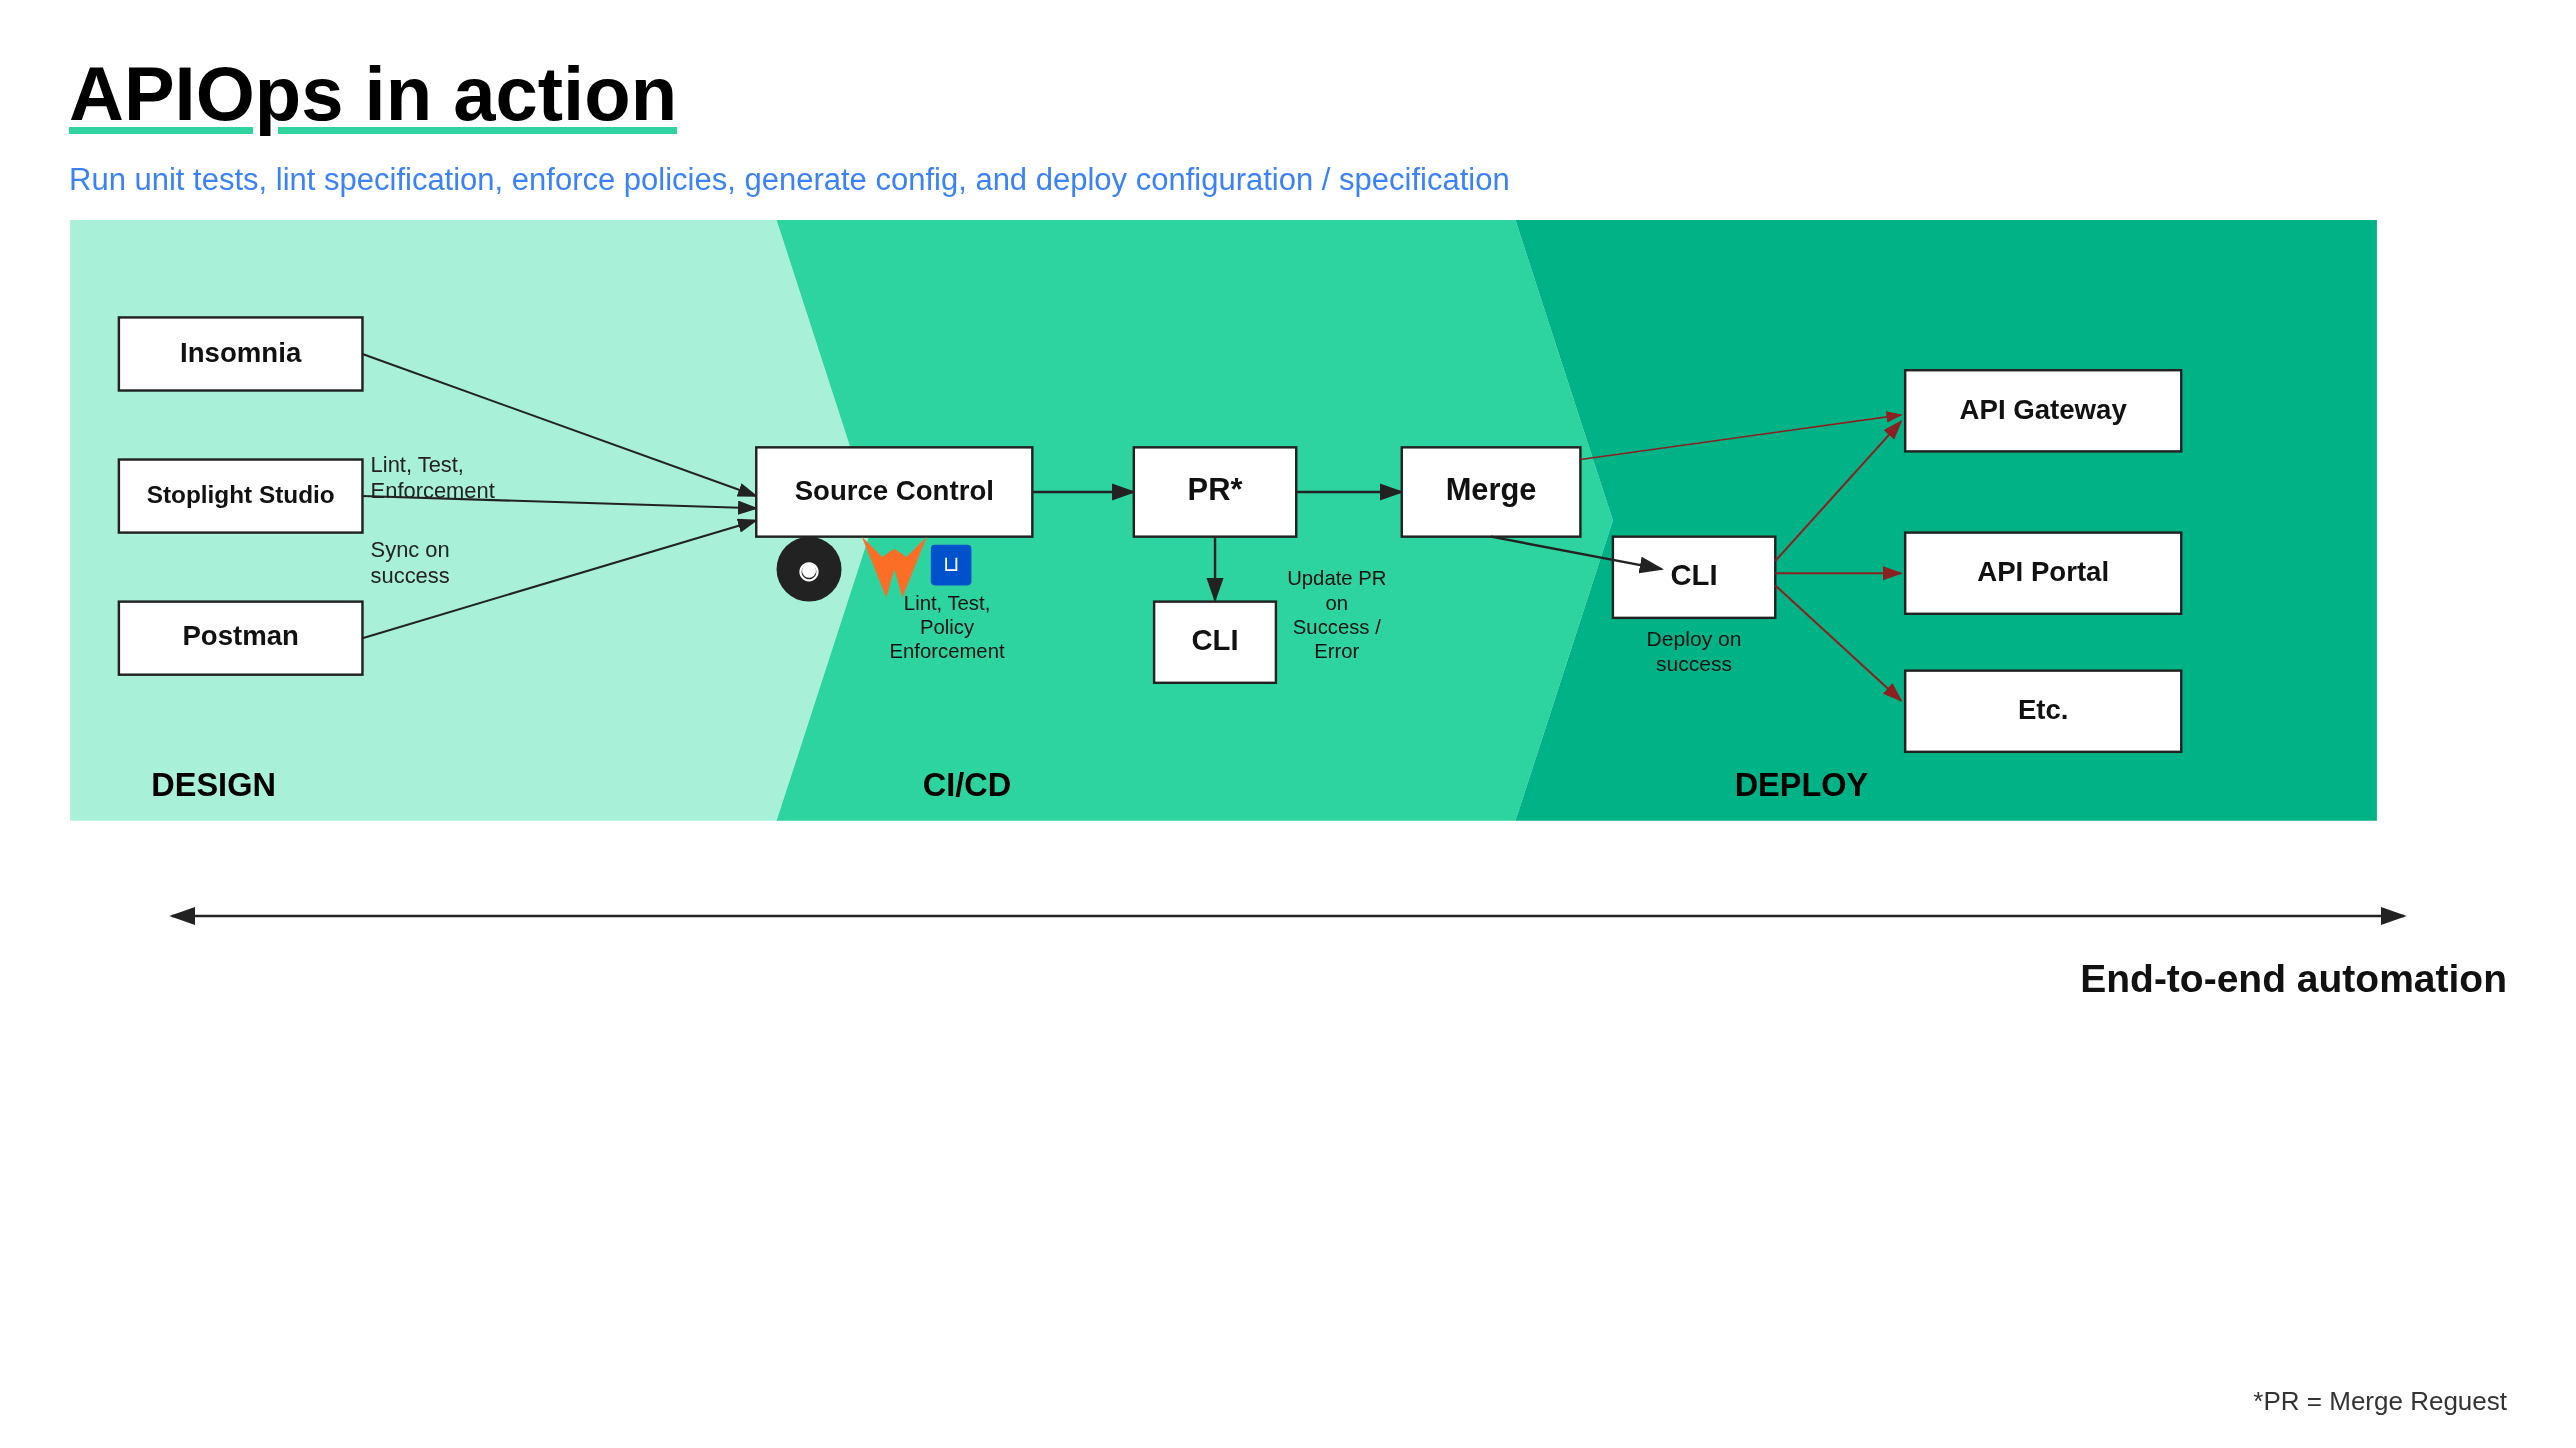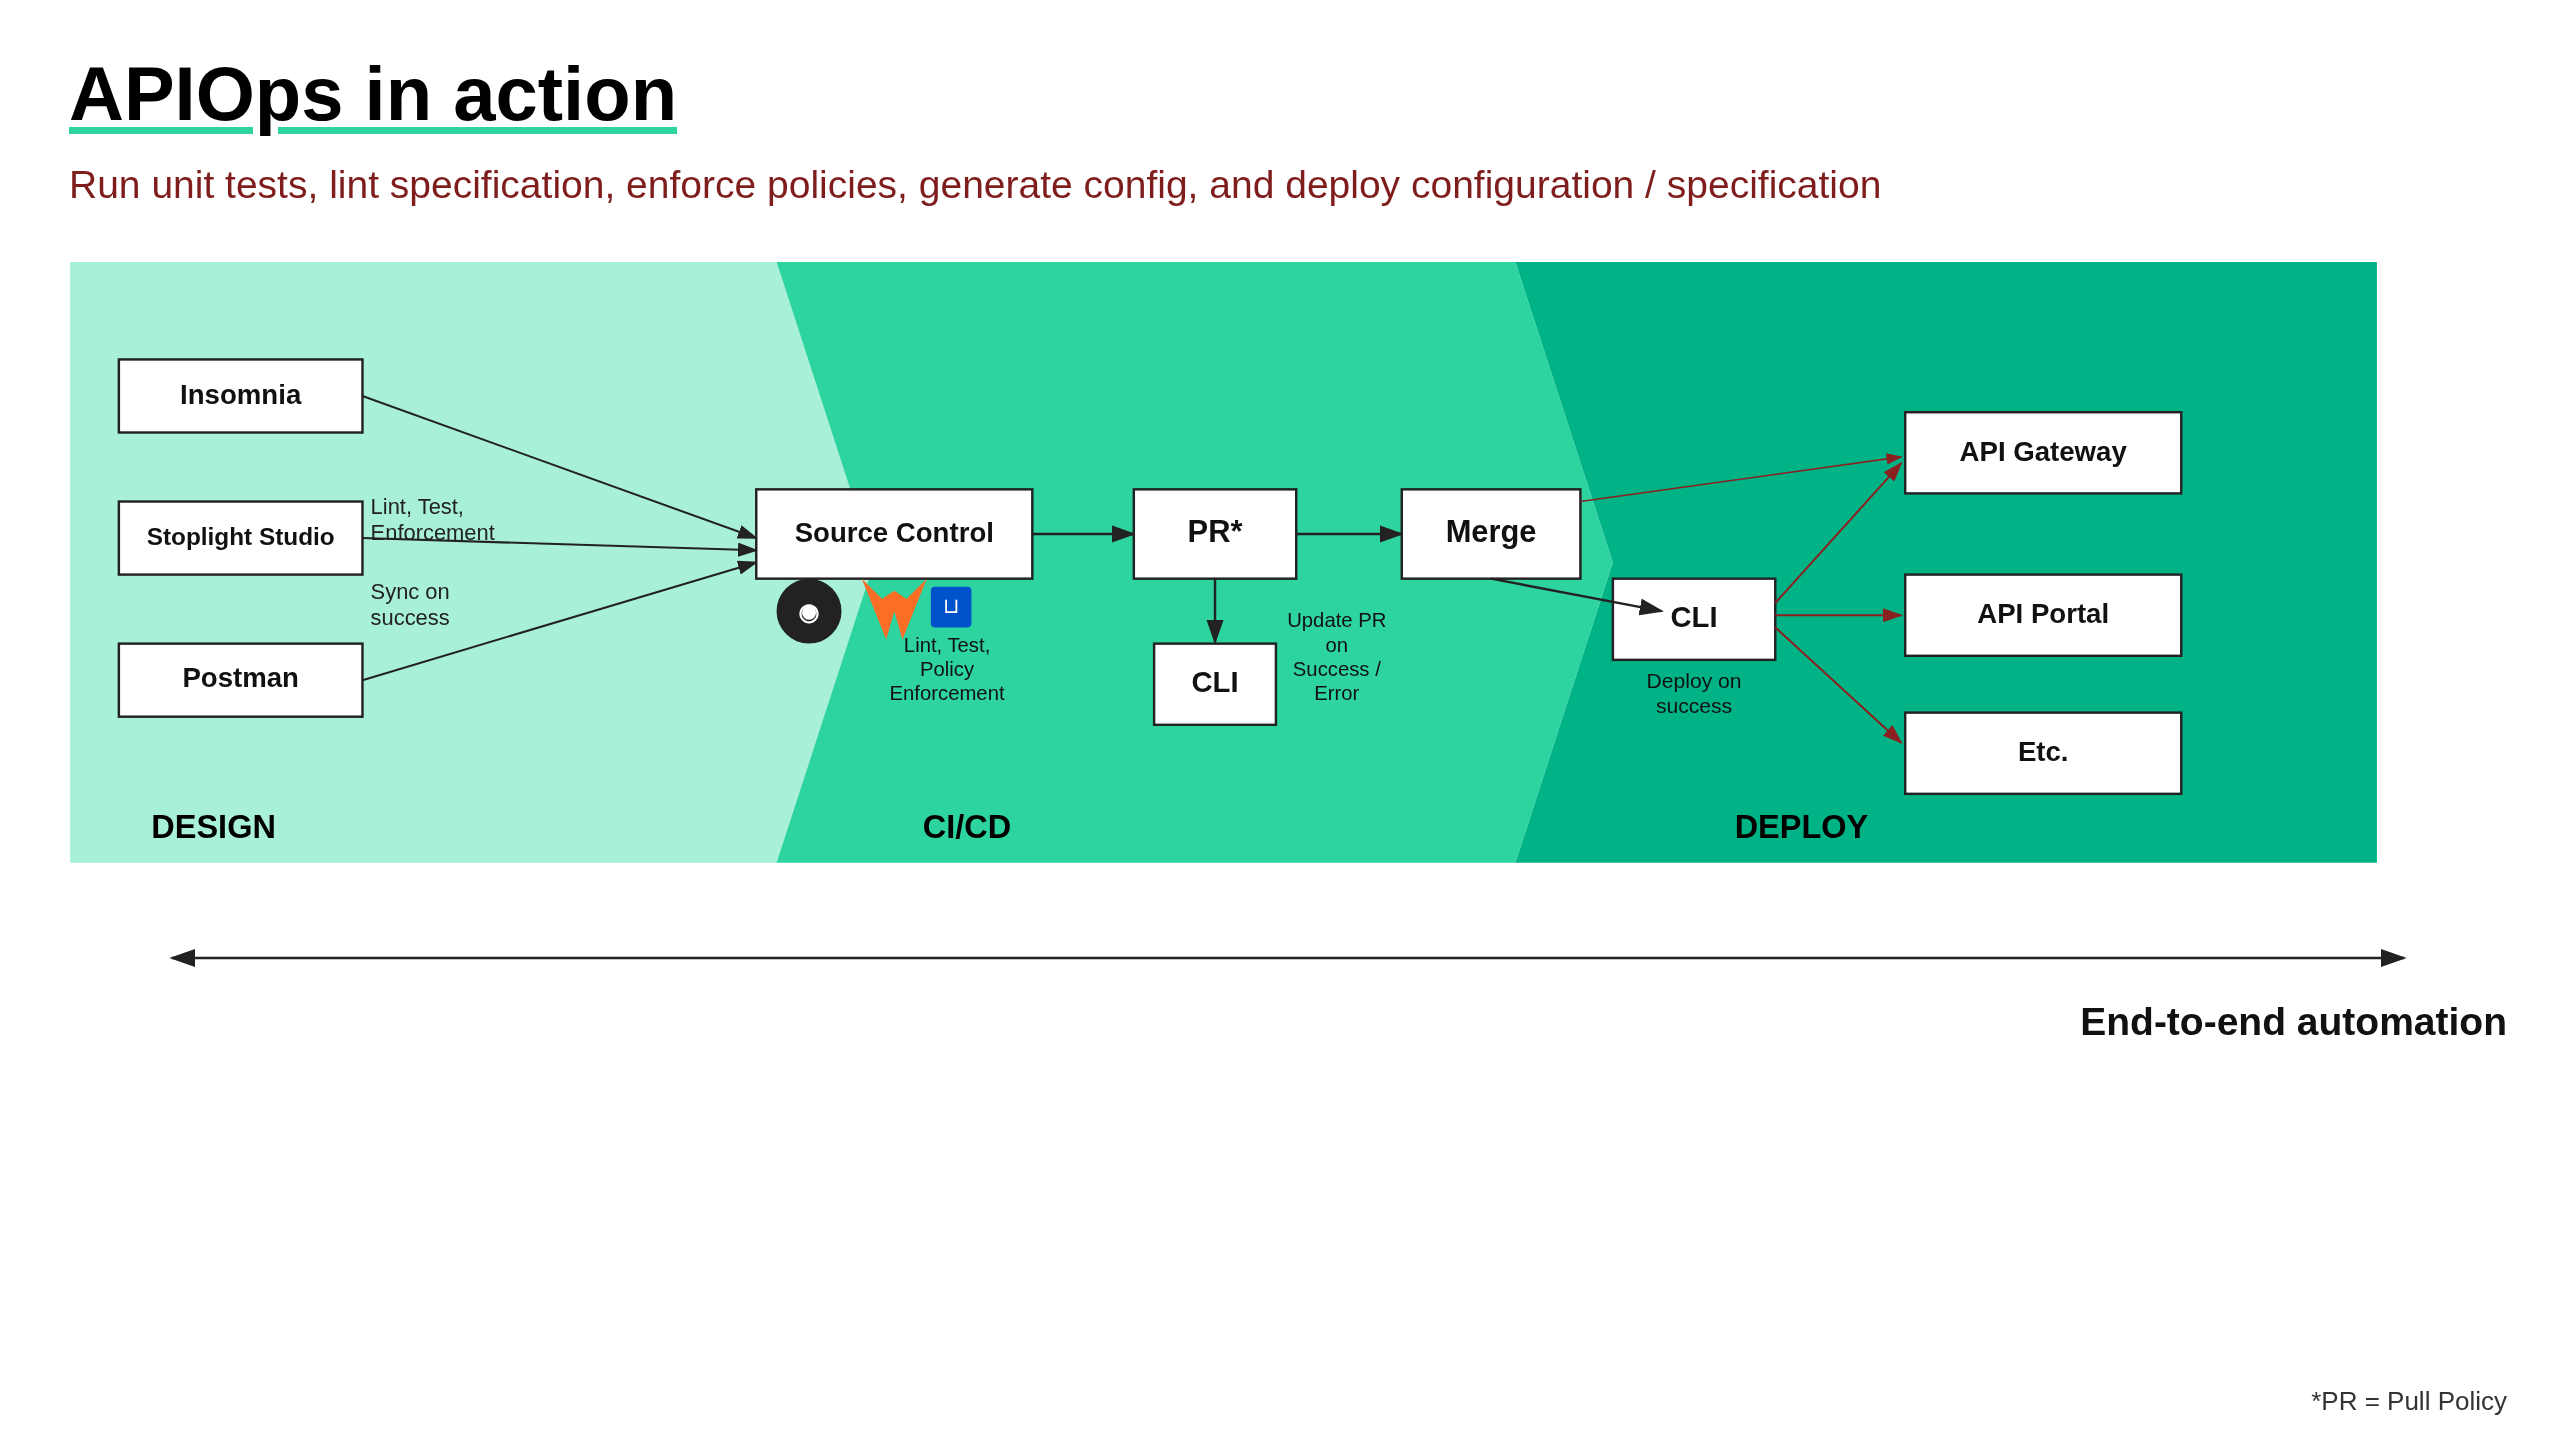--- a/index.html
+++ b/index.html
@@ -24,25 +24,25 @@
       font-weight: 900;
       color: #000;
       text-decoration: underline;
       text-decoration-color: #2dd4a0;
       text-underline-offset: 6.9px;
       margin-bottom: 24px;
       line-height: 1.1;
     }
 
     .subtitle {
-      font-size: 39px;
+      font-size: 31px;
       font-weight: 400;
       font-family: Arial, sans-serif;
-      color: #7f1d1d;
-      margin-bottom: 52px;
+      color: #3b82f6;
+      margin-bottom: 20px;
       line-height: 1.3;
     }
 
     
     .diagram {
       width: 100%;
       height: 790px;
       position: relative;
     }
 
@@ -188,16 +188,16 @@
           <marker id="arrow-right2" markerWidth="10" markerHeight="7" refX="9" refY="3.5" orient="auto">
             <polygon points="0 0, 10 3.5, 0 7" fill="#222"></polygon>
           </marker>
         </defs>
         <line x1="50" y1="30" x2="2650" y2="30" stroke="#222" stroke-width="3" marker-start="url(#arrow-left2)" marker-end="url(#arrow-right2)"></line>
       </svg>
       <div class="automation-label">End-to-end automation</div>
     </div>
   </div>
 
-  <div class="footnote">*PR = Pull Policy</div>
+  <div class="footnote">*PR = Merge Reguest</div>
 
 </div>
 
 
 </body></html>

